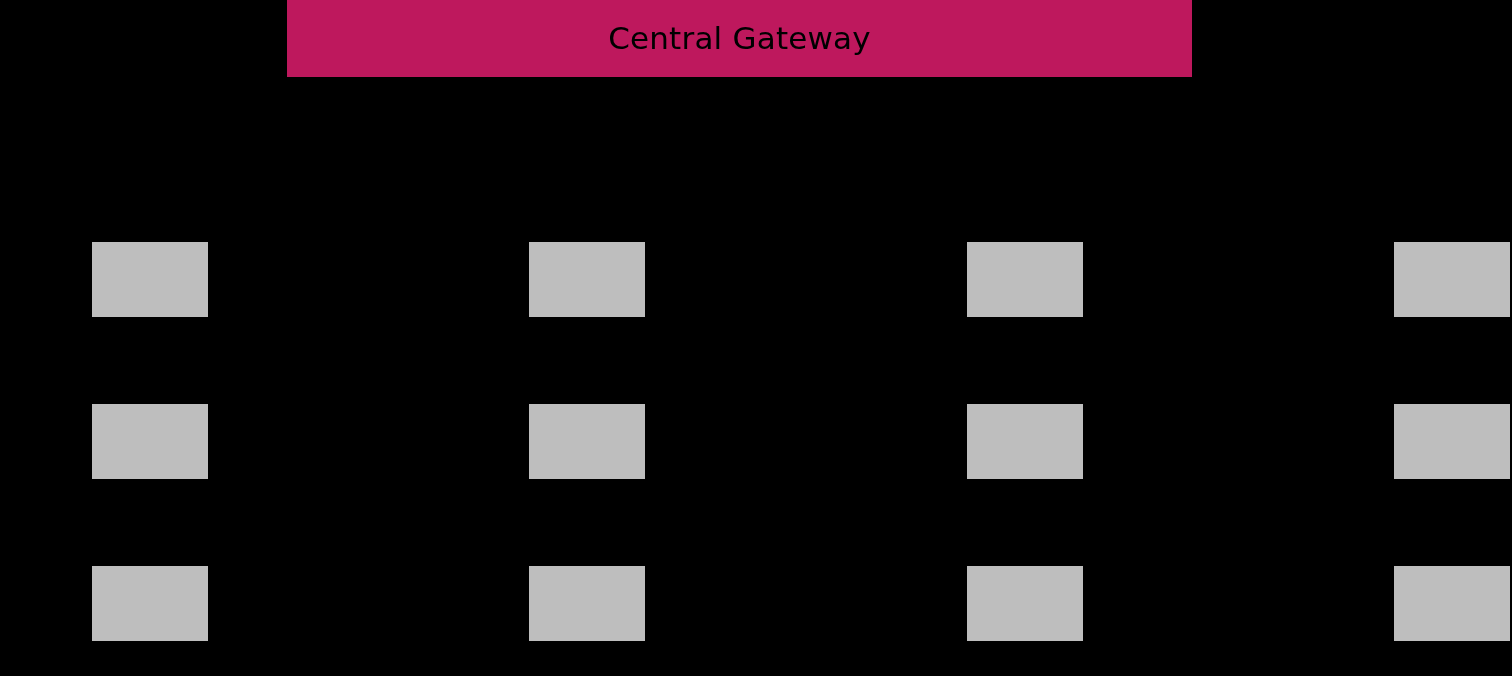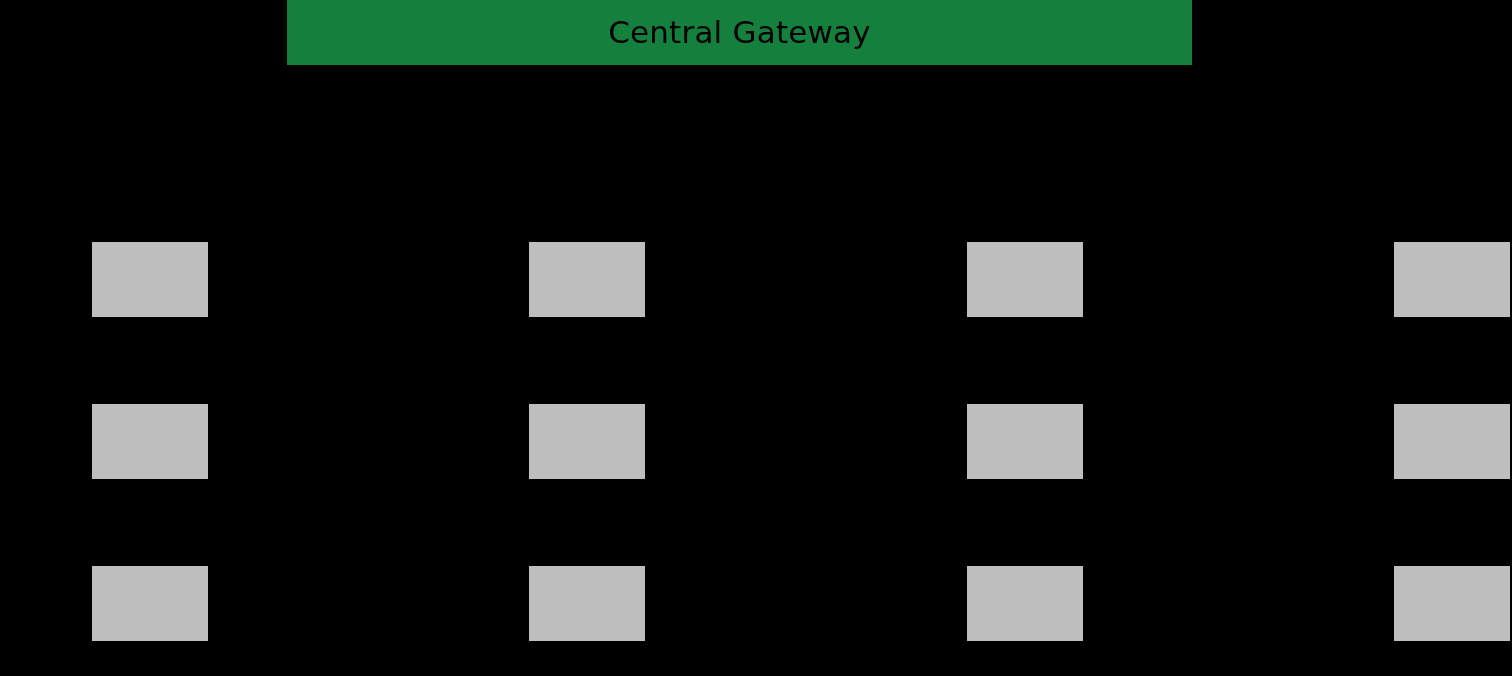--- a/index.html
+++ b/index.html
@@ -48,21 +48,21 @@
     height: 75px;
     background: #bebebe;
     box-sizing: border-box;
   }
 </style>
 </head>
 <body>
 
 <div id="canvas" style="width: 1512px; height: 676px; background: rgb(0, 0, 0);">
 
-  <div class="gateway-node" style="left: 287px; top: 0px; width: 905px; height: 65px; background: #15803d;">
+  <div class="gateway-node" style="left: 287px; top: 0px; width: 905px; height: 77px; background: #be185d;">
     <span class="gateway-label" style="color: rgb(0, 0, 0);">Central Gateway</span>
   </div>
 
   <div id="node-layer">
       <div class="node" style="left: 92px; top: 242px; width: 116px; height: 75px; background: rgb(190, 190, 190);"></div>
       <div class="node" style="left: 529px; top: 242px; width: 116px; height: 75px; background: rgb(190, 190, 190);"></div>
       <div class="node" style="left: 967px; top: 242px; width: 116px; height: 75px; background: rgb(190, 190, 190);"></div>
       <div class="node" style="left: 1394px; top: 242px; width: 116px; height: 75px; background: rgb(190, 190, 190);"></div>
       <div class="node" style="left: 92px; top: 404px; width: 116px; height: 75px; background: rgb(190, 190, 190);"></div>
       <div class="node" style="left: 529px; top: 404px; width: 116px; height: 75px; background: rgb(190, 190, 190);"></div>

